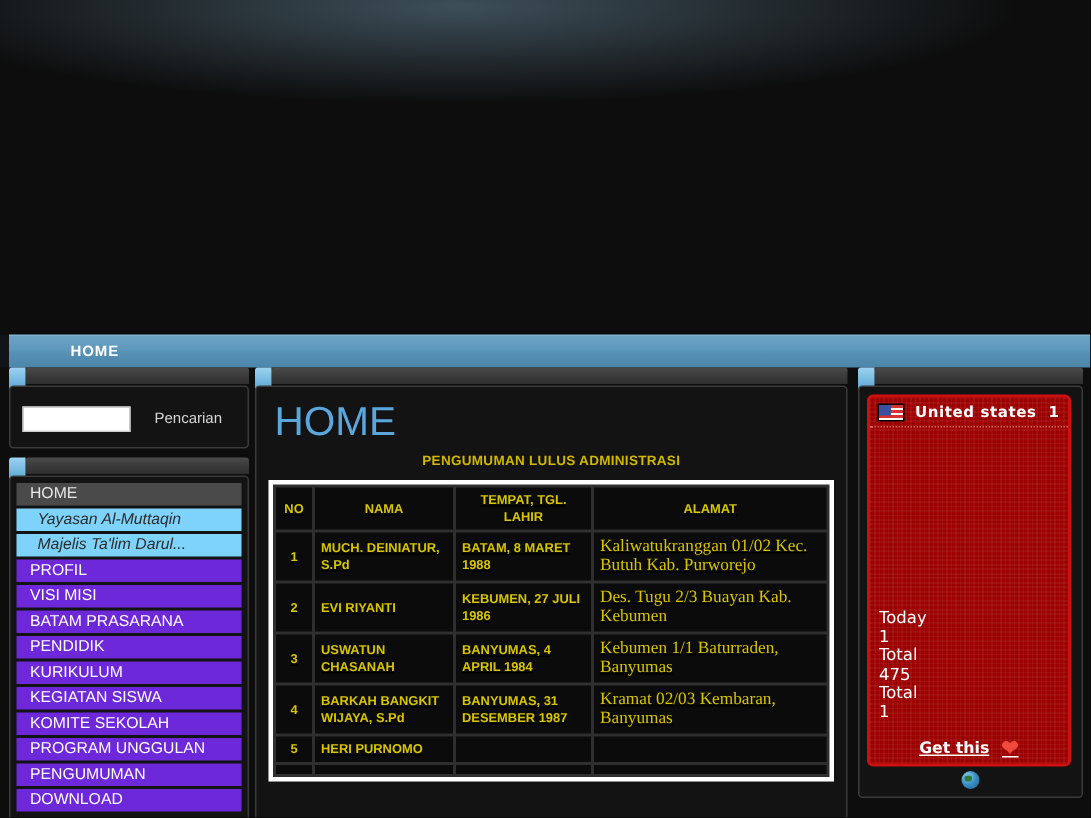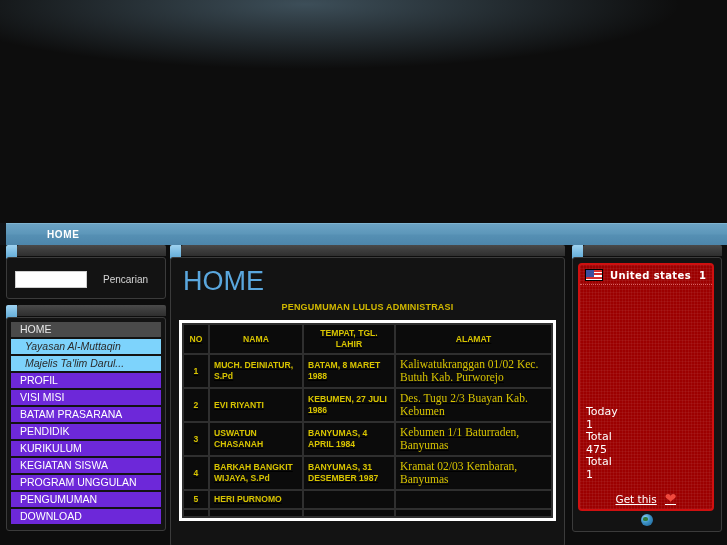--- a/index.html
+++ b/index.html
@@ -269,20 +269,21 @@
     font-size: 11px;
     line-height: 12.5px;
     font-family: "DejaVu Sans", sans-serif;
     flex-direction: column;
   }
   .fc-foot {
     position: absolute;
     left: 0; right: 0; bottom: 4px;
     display: flex; align-items: center; justify-content: center;
     gap: 8px;
+    font-weight: bold;
   }
   .fc-link {
     color: #ffffff; font-size: 10.5px;
     text-decoration: underline;
     font-family: "DejaVu Sans", sans-serif;
     cursor: pointer;
   }
   .fc-heart {
     color: #f0493d; font-size: 14px; line-height: 10px;
     border-bottom: 1px solid #ffffff;
@@ -358,20 +359,23 @@
                 <span class="mi main">BATAM PRASARANA</span>
               </li>
               <li>
                 <span class="mi main">PENDIDIK</span>
               </li>
               <li>
                 <span class="mi main">KURIKULUM</span>
               </li>
               <li>
                 <span class="mi main">KEGIATAN SISWA</span>
+              </li>
+              <li>
+                <span class="mi main">KOMITE SEKOLAH</span>
               </li>
               <li>
                 <span class="mi main">PROGRAM UNGGULAN</span>
               </li>
               <li>
                 <span class="mi main">PENGUMUMAN</span>
               </li>
               <li>
                 <span class="mi main">DOWNLOAD</span>
               </li>

